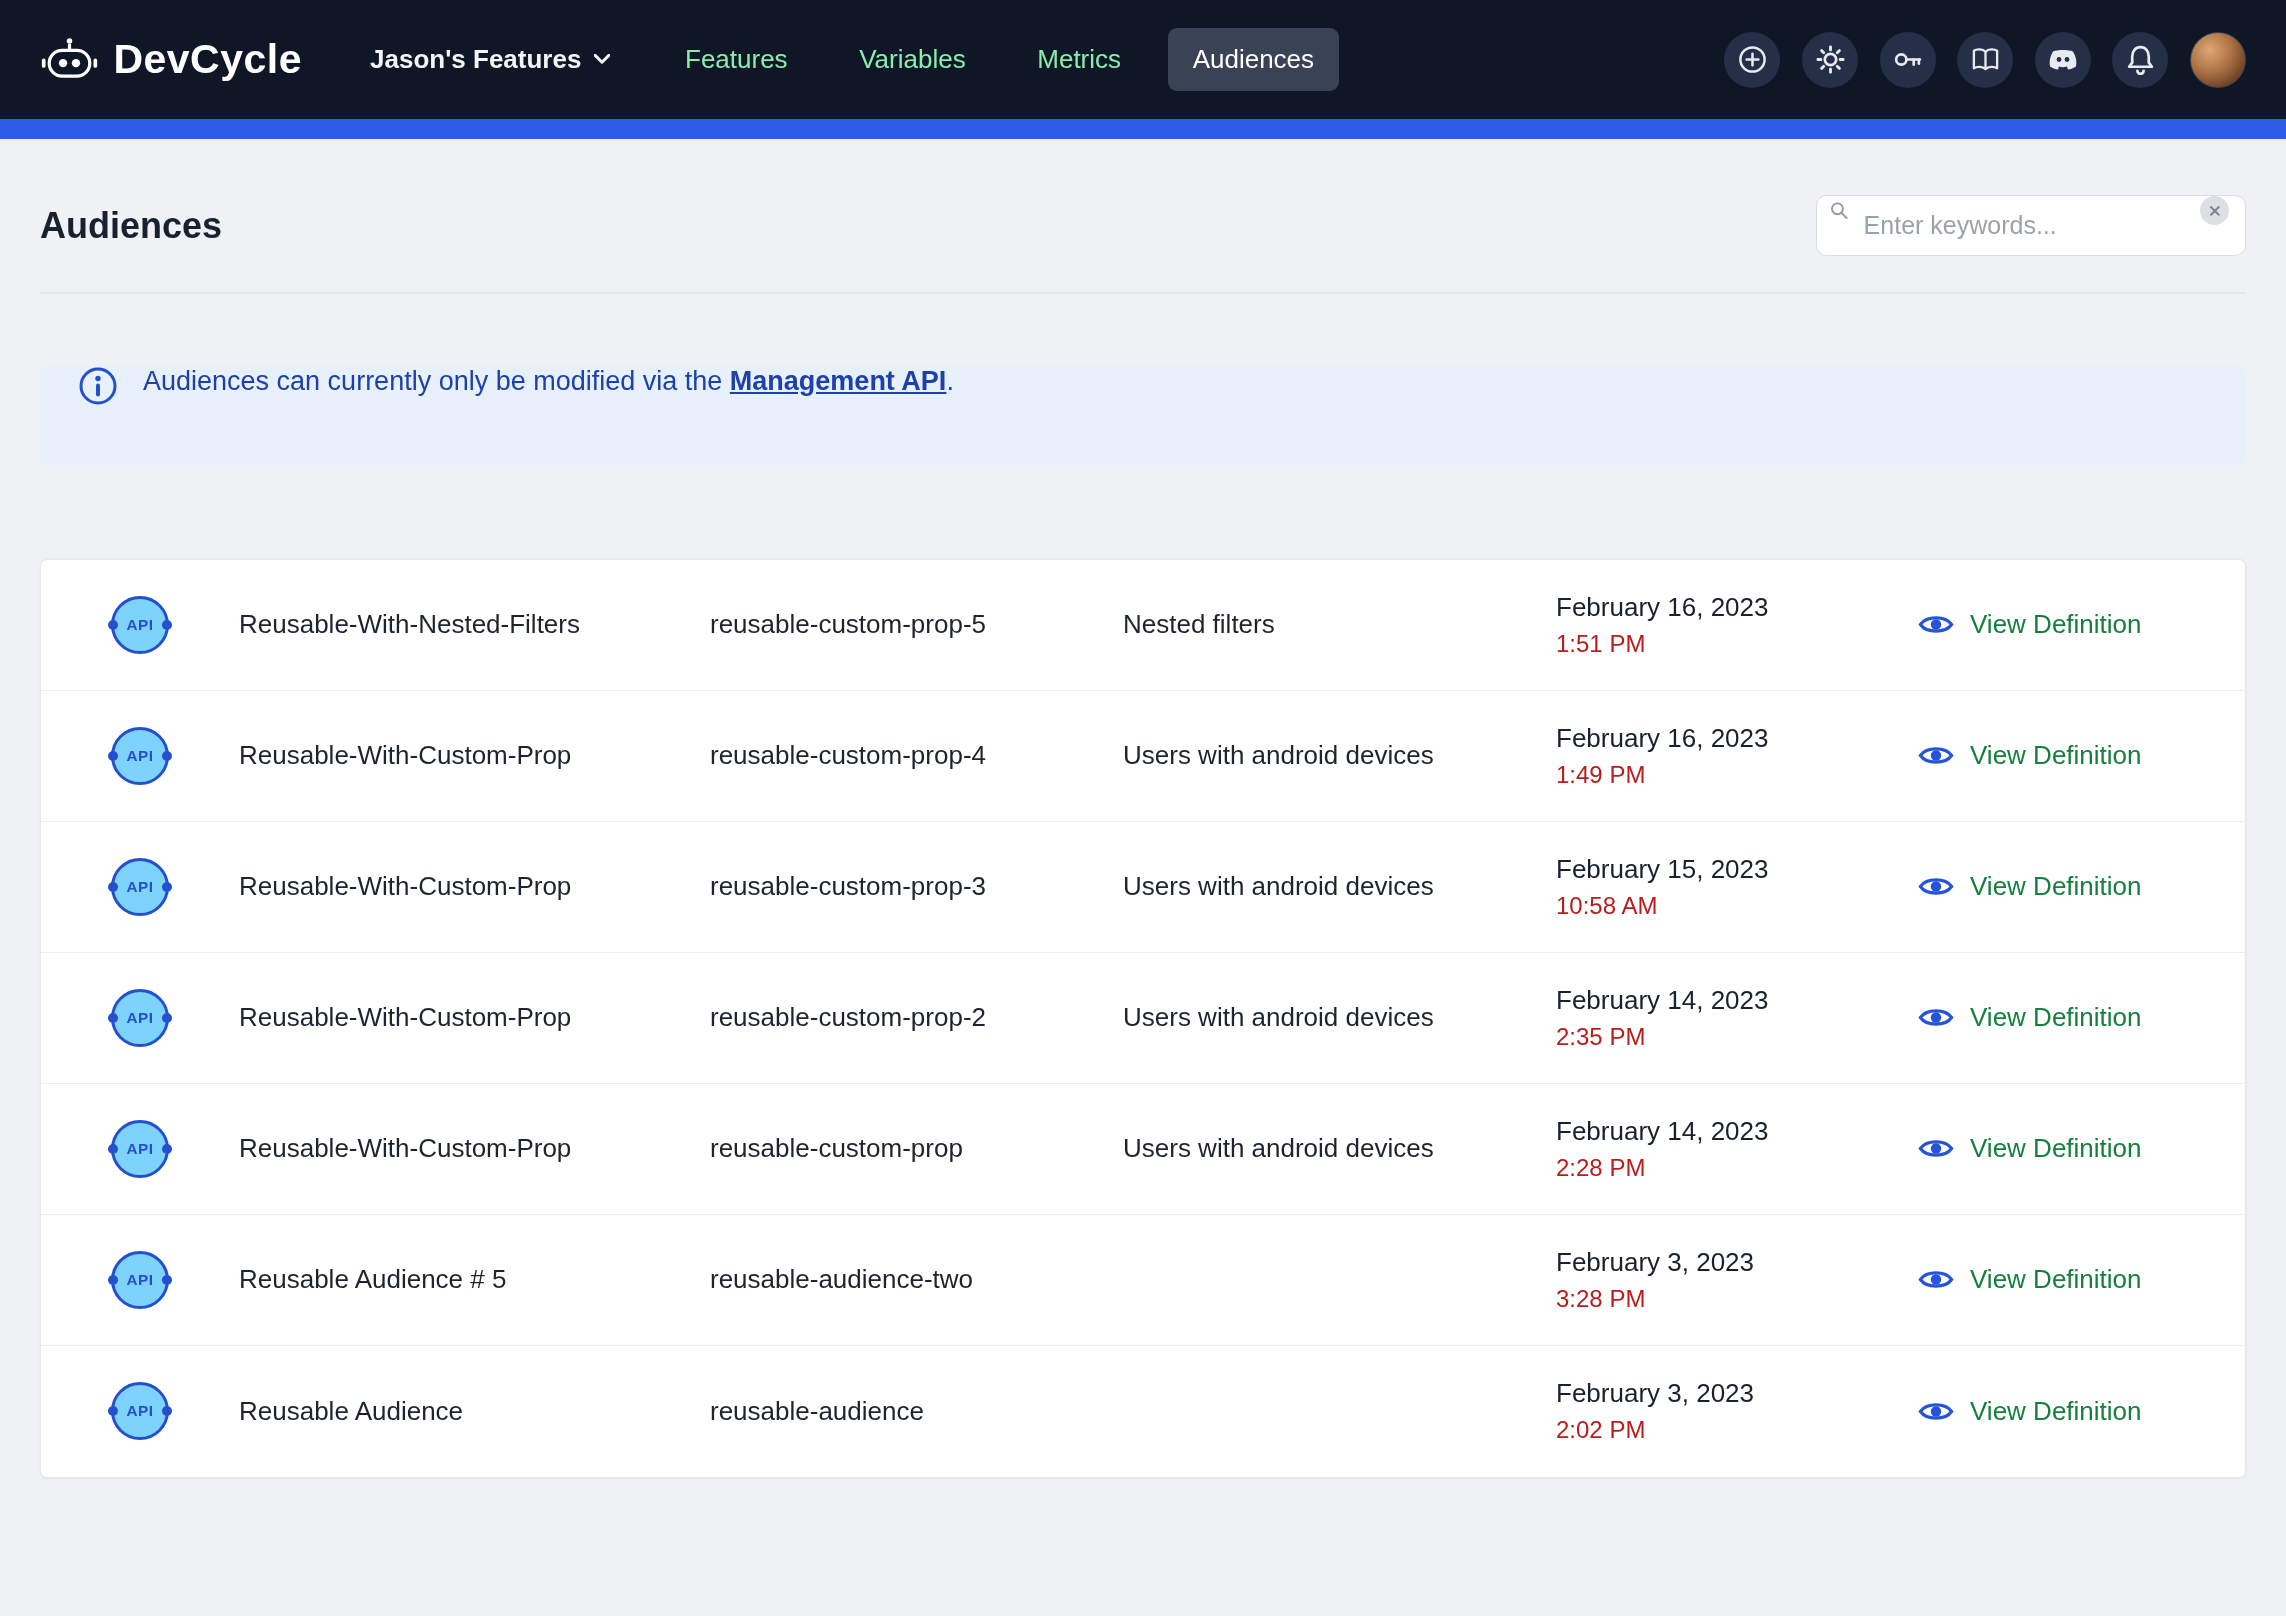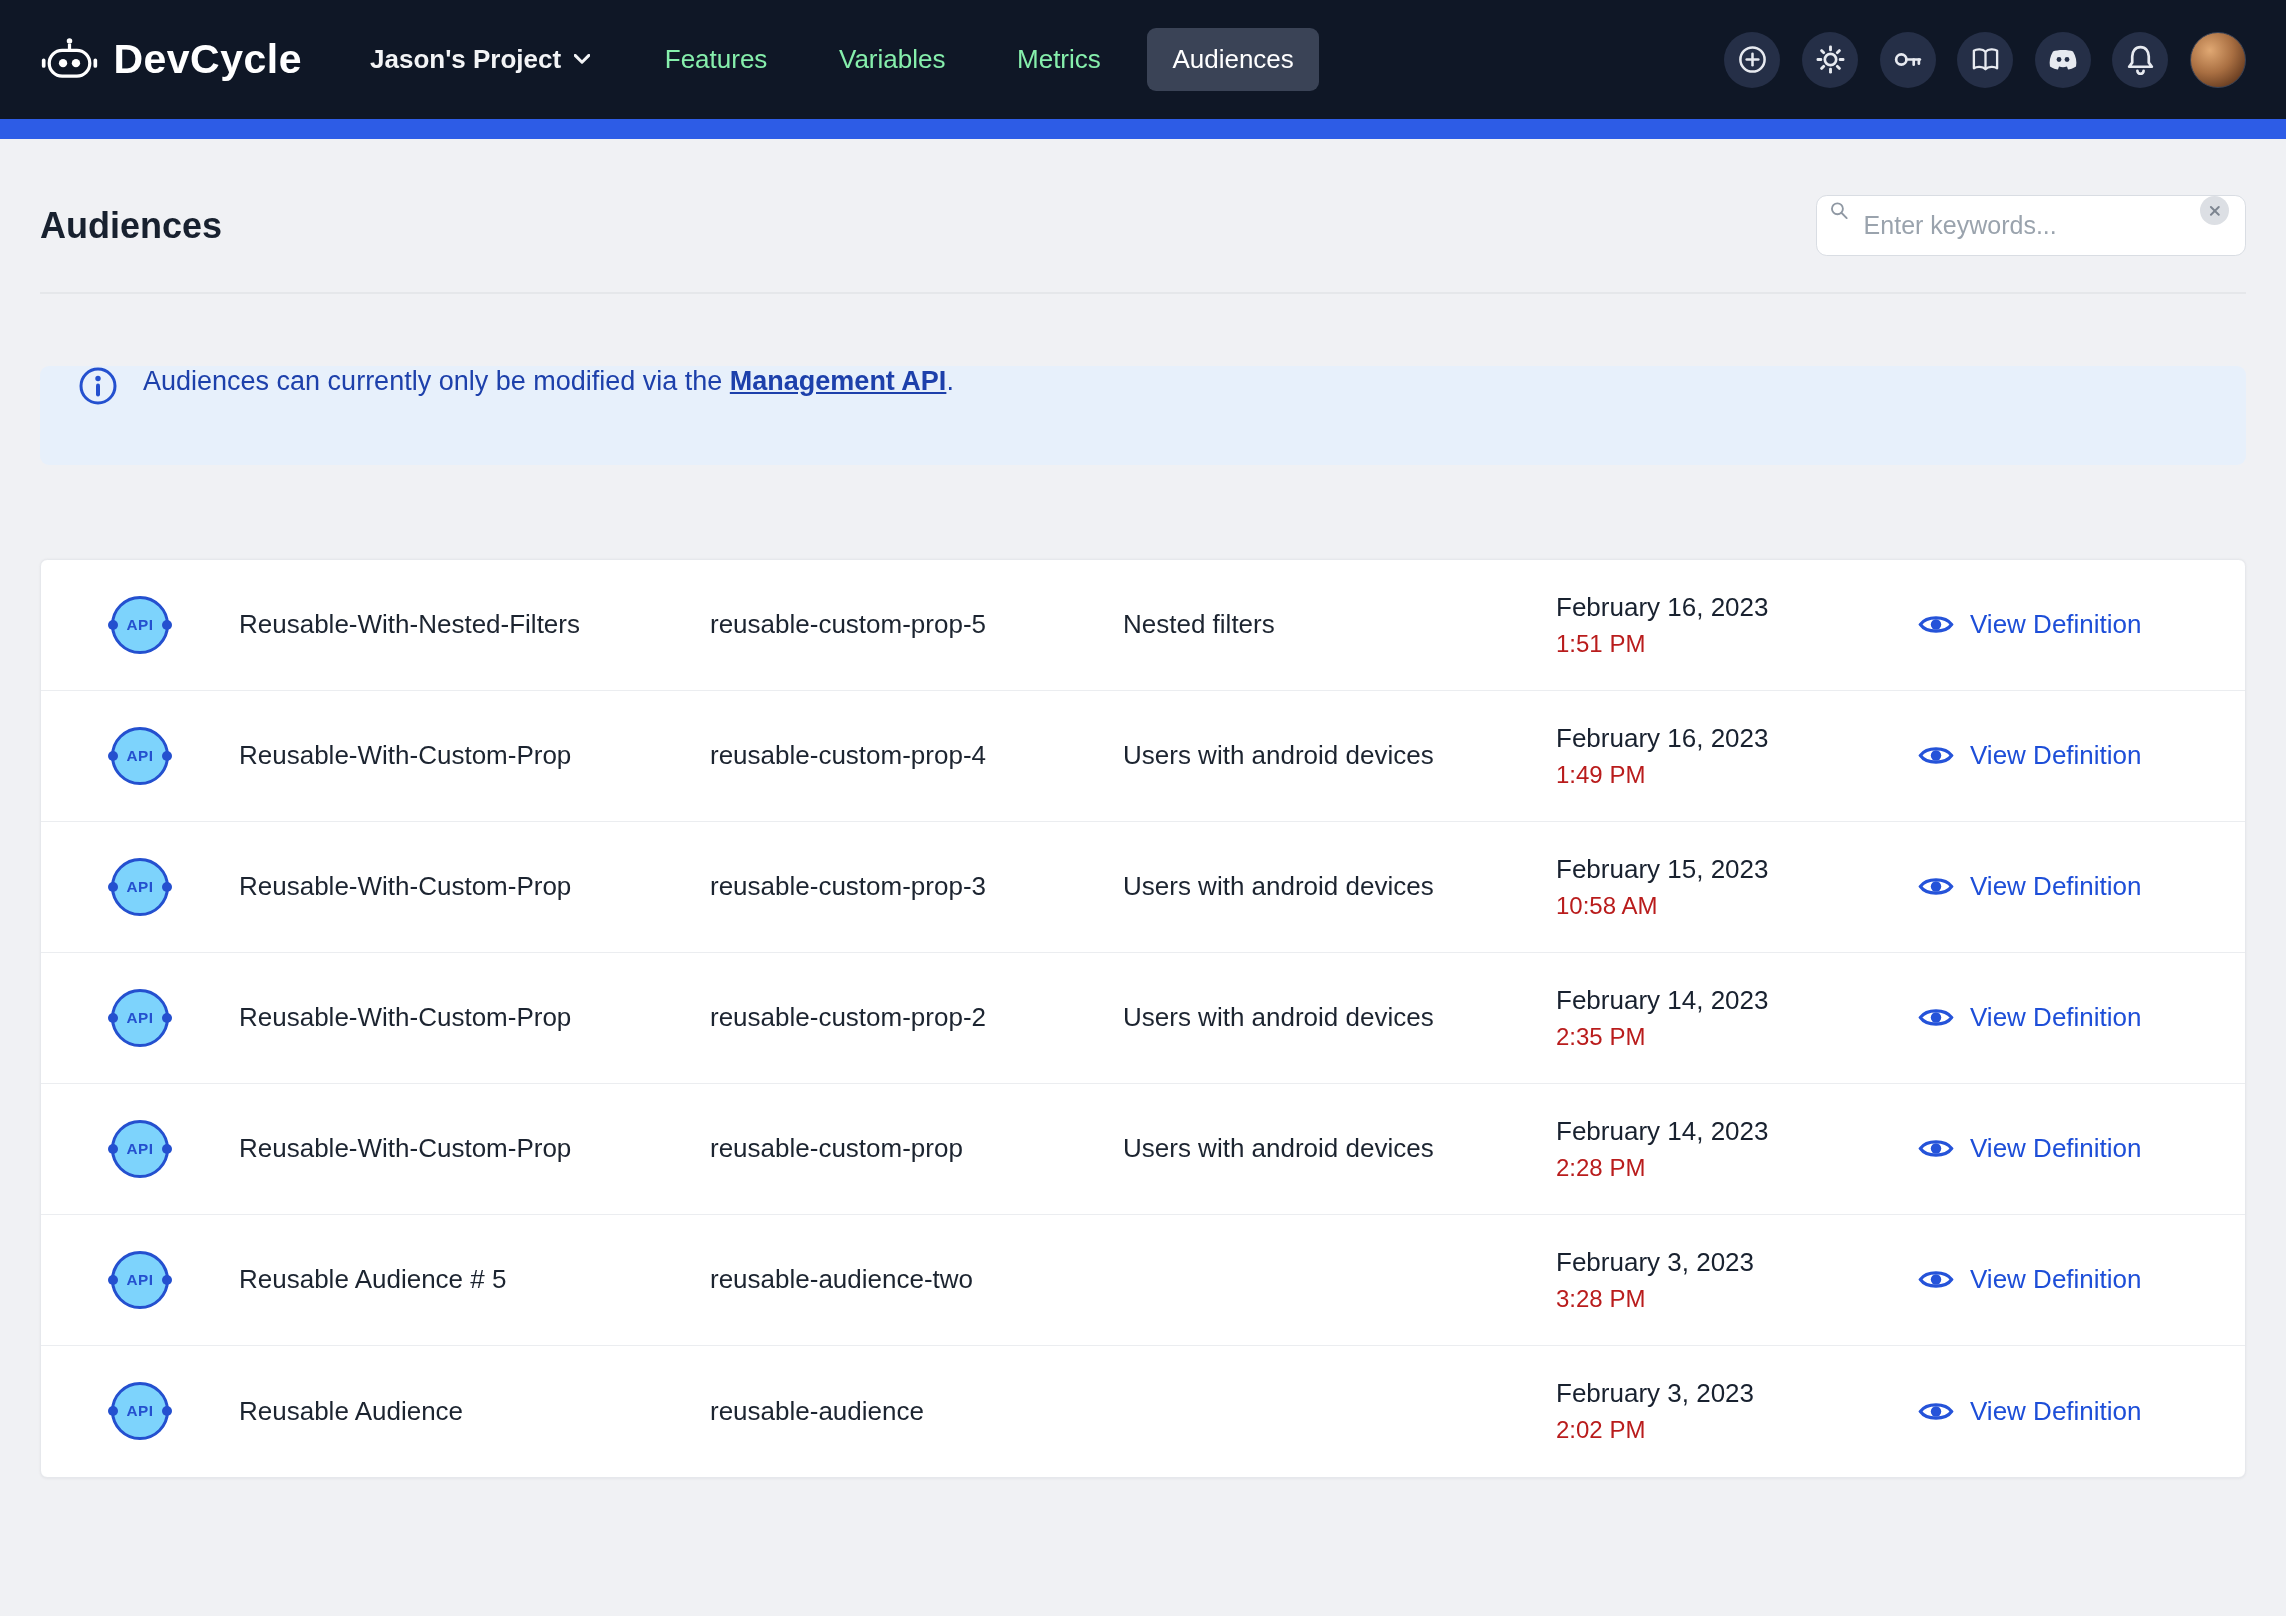--- a/index.html
+++ b/index.html
@@ -106,21 +106,21 @@
   .api-badge::before, .api-badge::after {
     content:""; position:absolute; width:10px; height:10px; border-radius:50%;
     background:#2450cf; top:50%; transform:translateY(-50%);
   }
   .api-badge::before { left:-6.3px; }
   .api-badge::after  { right:-6.3px; }
   .created-date { font-size:26px; color:#18212f; }
   .created-time { font-size:24px; color:#b91c1c; margin-top:7.2px; }
   .action-cell {
     display:flex; align-items:center; gap:16px; cursor:pointer;
-    color:#1d4ed8; font-size:26px; font-weight:500; padding-left:29px;
+    color:#15803d; font-size:26px; font-weight:500; padding-left:29px;
   }
   .eye-icon { flex:0 0 auto; }
 </style>
 </head>
 <body>
 
 <div class="navbar">
   <div class="brand">
     <svg width="59" height="49" viewBox="0 0 64 52">
       <rect x="10" y="16" width="44" height="28" rx="14" stroke="#ffffff" stroke-width="3.5" fill="none"></rect>
@@ -128,21 +128,21 @@
       <circle cx="39" cy="30" r="4.5" fill="#ffffff"></circle>
       <line x1="32" y1="16" x2="32" y2="9" stroke="#ffffff" stroke-width="3.5"></line>
       <circle cx="32" cy="6" r="3" fill="#ffffff"></circle>
       <rect x="2" y="25" width="4" height="10" rx="2" fill="#ffffff"></rect>
       <rect x="58" y="25" width="4" height="10" rx="2" fill="#ffffff"></rect>
     </svg>
     <span class="brand-name">DevCycle</span>
   </div>
 
   <div class="project-selector">
-    <span>Jason's Project</span>
+    <span>Jason's Features</span>
     <svg width="16" height="10.8" viewBox="0 0 14 9">
       <path d="M1 1 L7 7 L13 1" fill="none" stroke="#f3f4f6" stroke-width="2.6" stroke-linecap="round" stroke-linejoin="round"></path>
     </svg>
   </div>
 
   <div class="nav-links">
     <div class="nav-link">Features</div>
     <div class="nav-link">Variables</div>
     <div class="nav-link">Metrics</div>
     <div class="nav-link active">Audiences</div>

